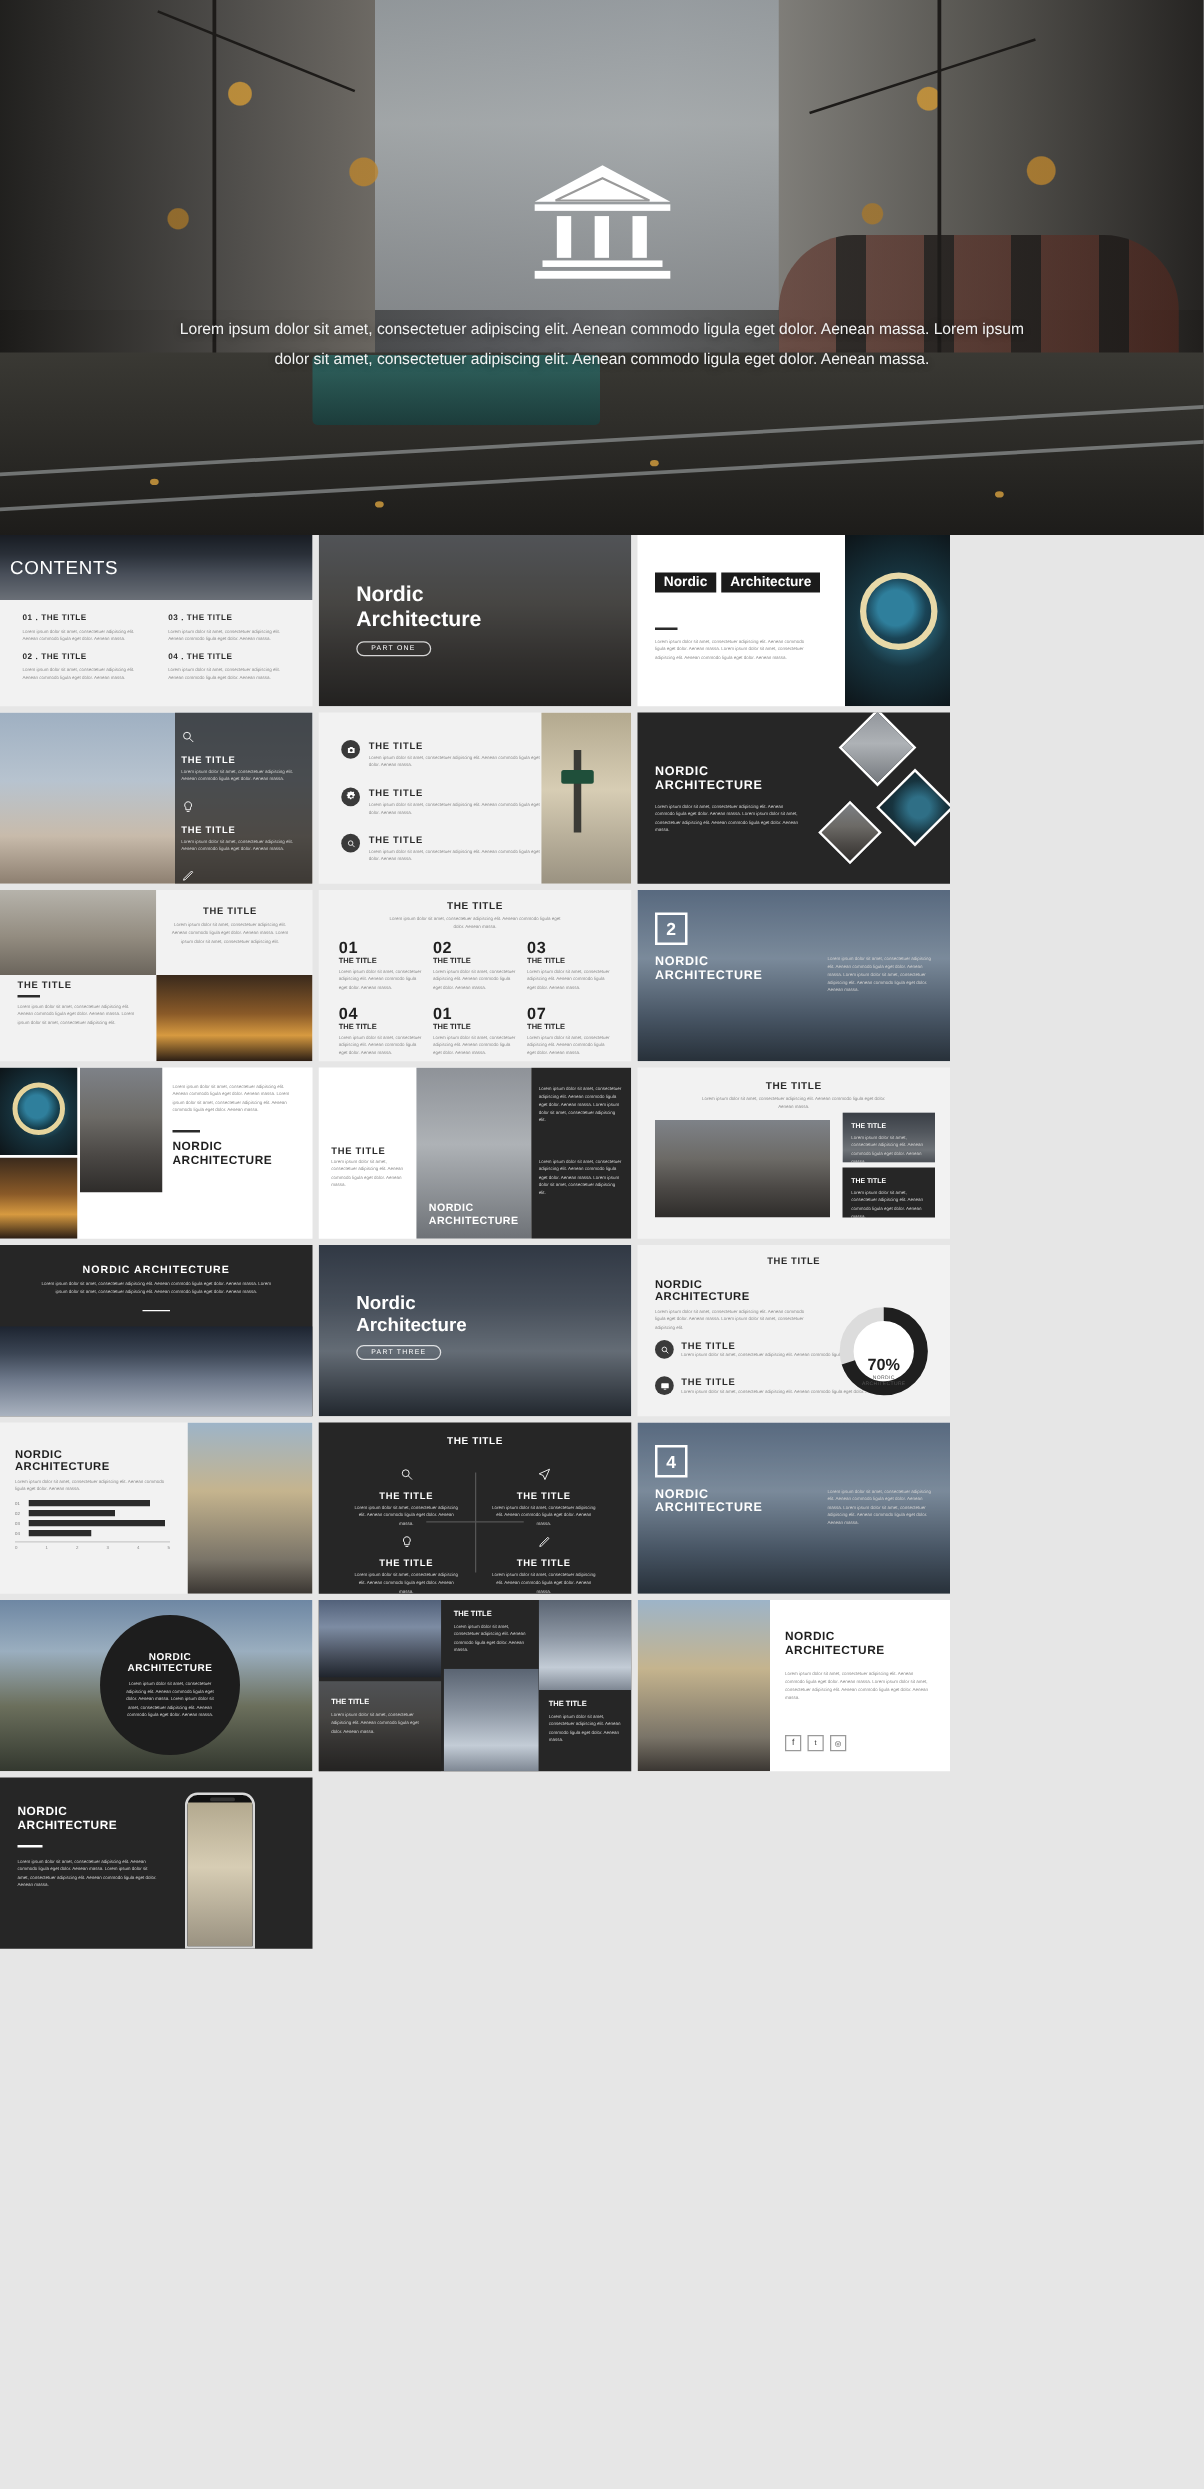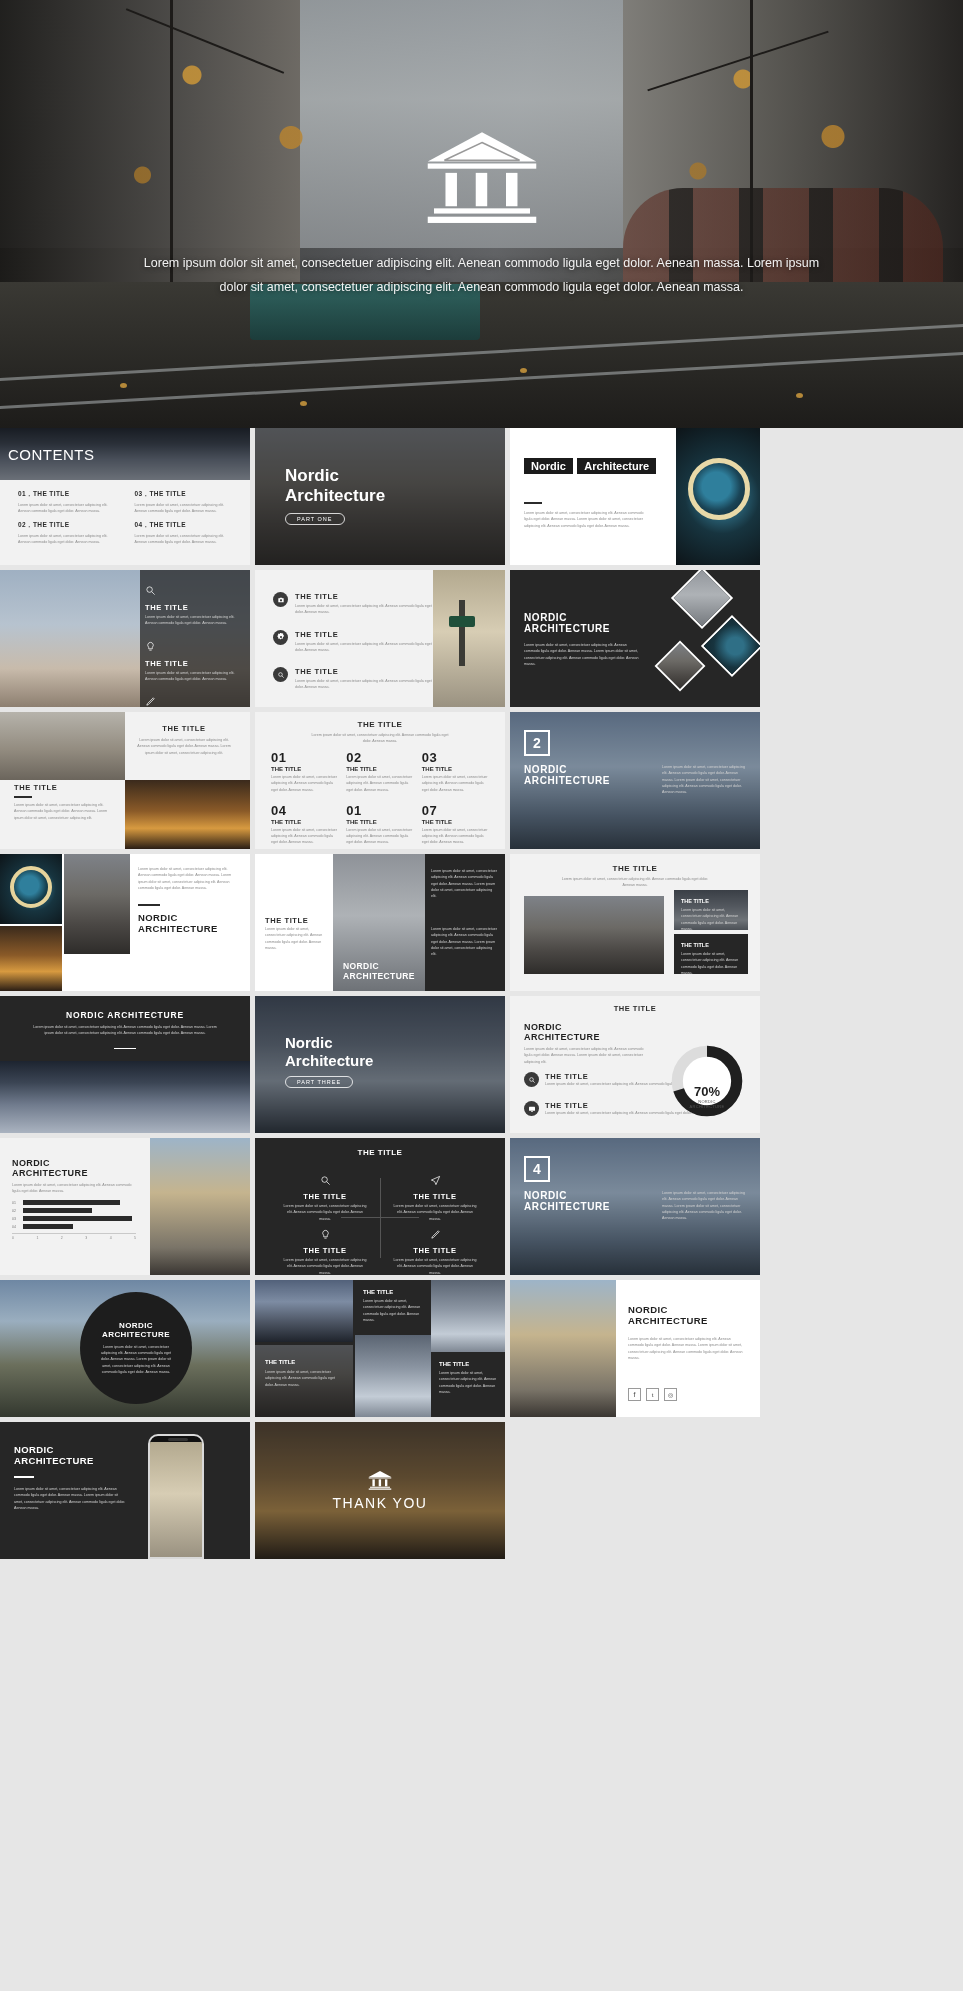--- a/index.html
+++ b/index.html
@@ -652,34 +652,18 @@
           <div style="font-size:9.5px;font-weight:bold;color:#fff;letter-spacing:.4px;">ARCHITECTURE</div>
         </div>
         <div style="position:absolute;left:14px;top:54px;width:20px;height:2px;background:#fff;"></div>
         <div class="mini-p lt" style="position:absolute;left:14px;top:64px;width:112px;">Lorem ipsum dolor sit amet, consectetuer adipiscing elit. Aenean commodo ligula eget dolor. Aenean massa. Lorem ipsum dolor sit amet, consectetuer adipiscing elit. Aenean commodo ligula eget dolor. Aenean massa.</div>
         <div style="position:absolute;left:148px;top:12px;width:56px;height:125px;border:2px solid #d9d9d9;border-radius:10px 10px 0 0;overflow:hidden;background:#111;">
           <div class="ph ph-metro" style="top:6px;"></div>
           <div style="position:absolute;left:18px;top:2px;width:20px;height:3px;background:#333;border-radius:2px;"></div>
         </div>
       </div>
 
-      <div class="slide">
-        <div class="ph ph-fence"></div>
-          <div class="ovl"></div>
-        <div style="position:absolute;inset:0;display:flex;flex-direction:column;align-items:center;justify-content:center;">
-          <svg style="width:26px;height:20px;margin-bottom:5px;" viewBox="0 0 120 92">
-            <polygon points="60,4 112,32 8,32" fill="#fff"></polygon>
-            <rect x="8" y="34" width="104" height="5" fill="#fff"></rect>
-            <rect x="25" y="43" width="11" height="32" fill="#fff"></rect>
-            <rect x="54" y="43" width="11" height="32" fill="#fff"></rect>
-            <rect x="83" y="43" width="11" height="32" fill="#fff"></rect>
-            <rect x="14" y="77" width="92" height="5" fill="#fff"></rect>
-            <rect x="8" y="85" width="104" height="6" fill="#fff"></rect>
-          </svg>
-          <div style="color:#fff;font-size:14px;letter-spacing:1.5px;">THANK YOU</div>
-        </div>
-      </div>
 
       <div class="slide fill-gray"></div>
     </div>
 
   </div>
 </div>
 
 </body></html>

